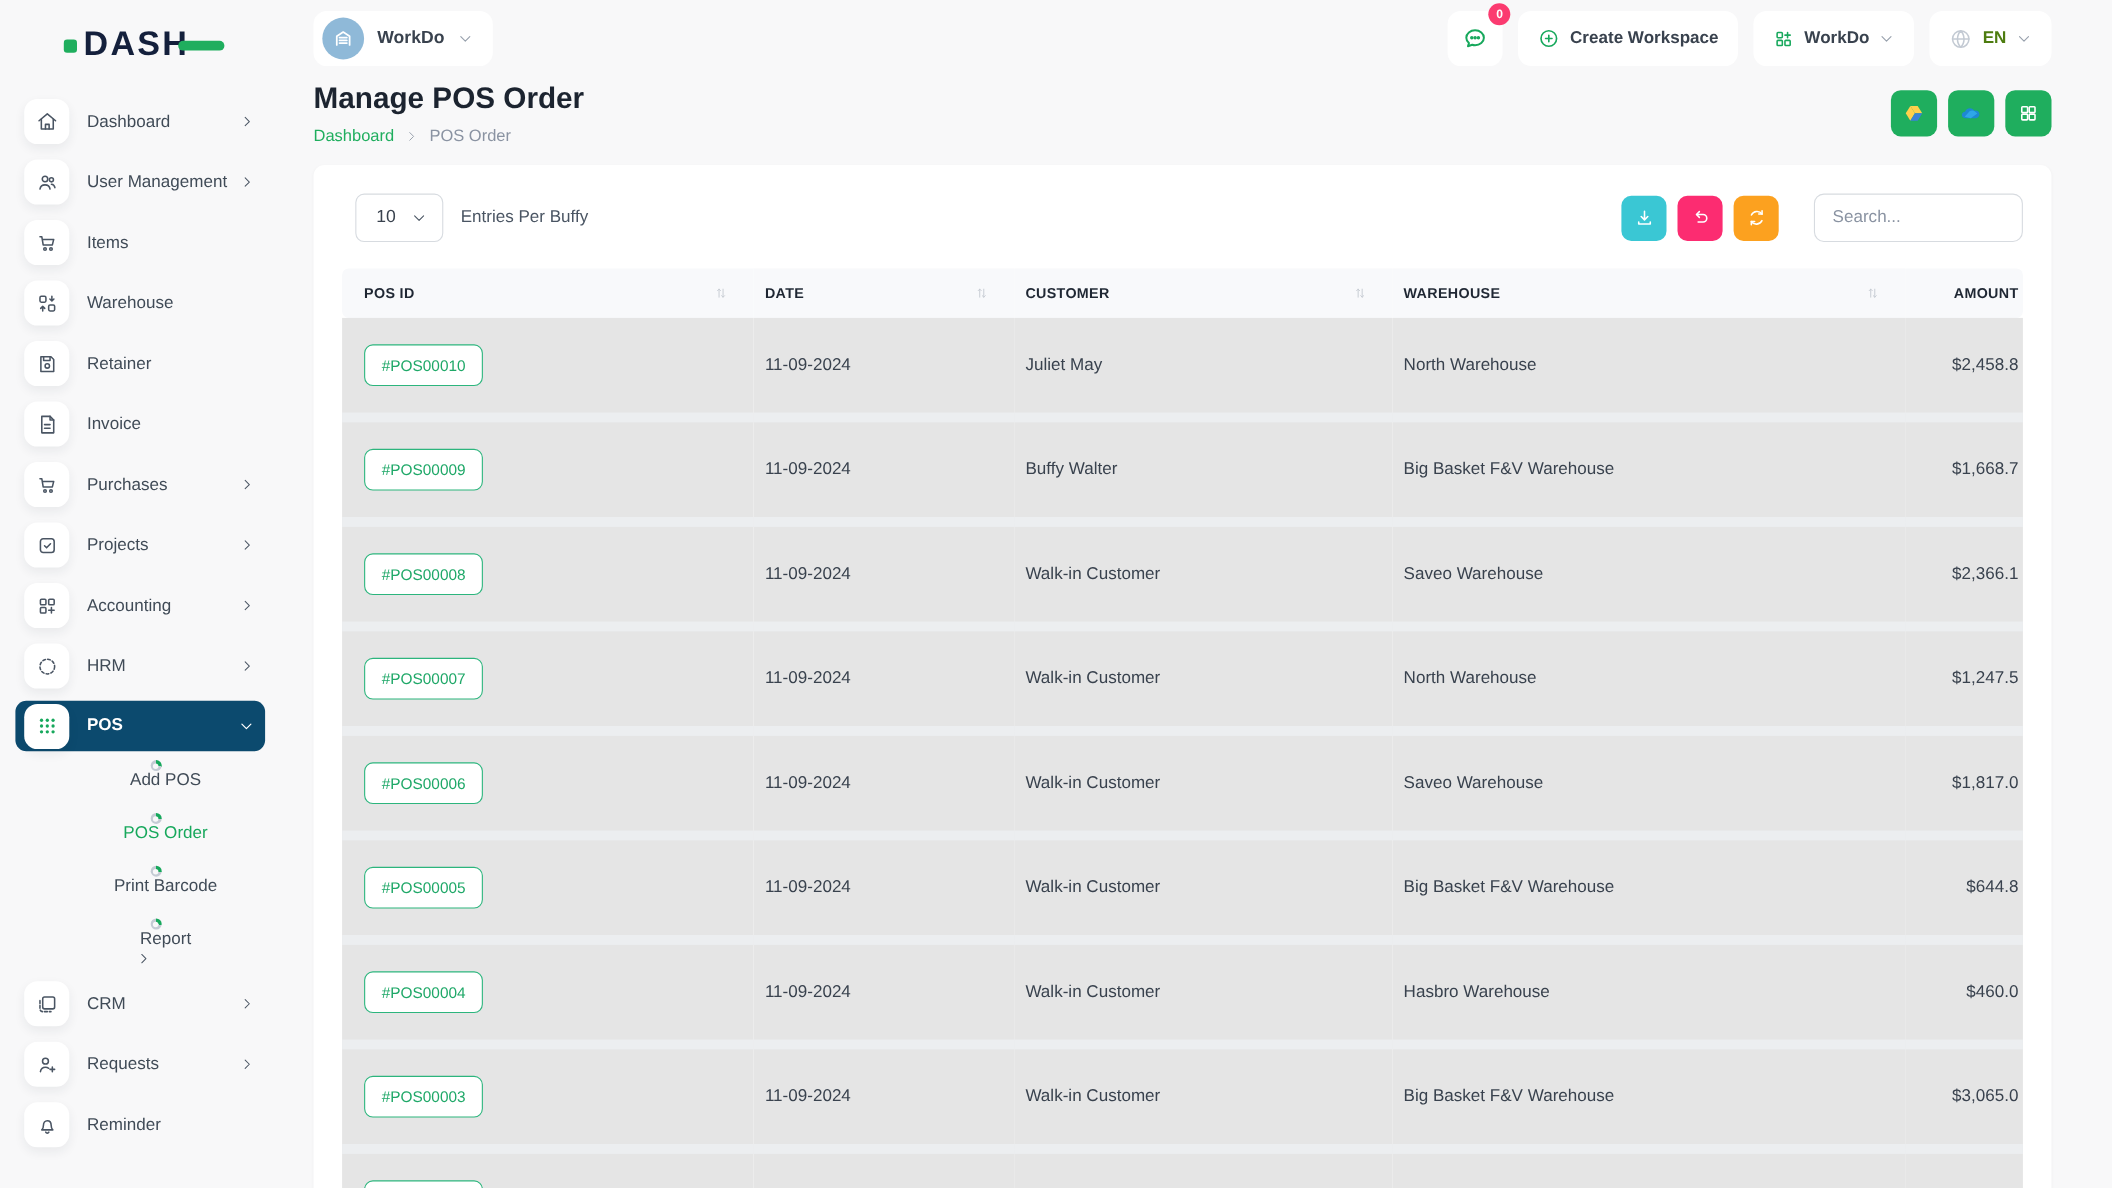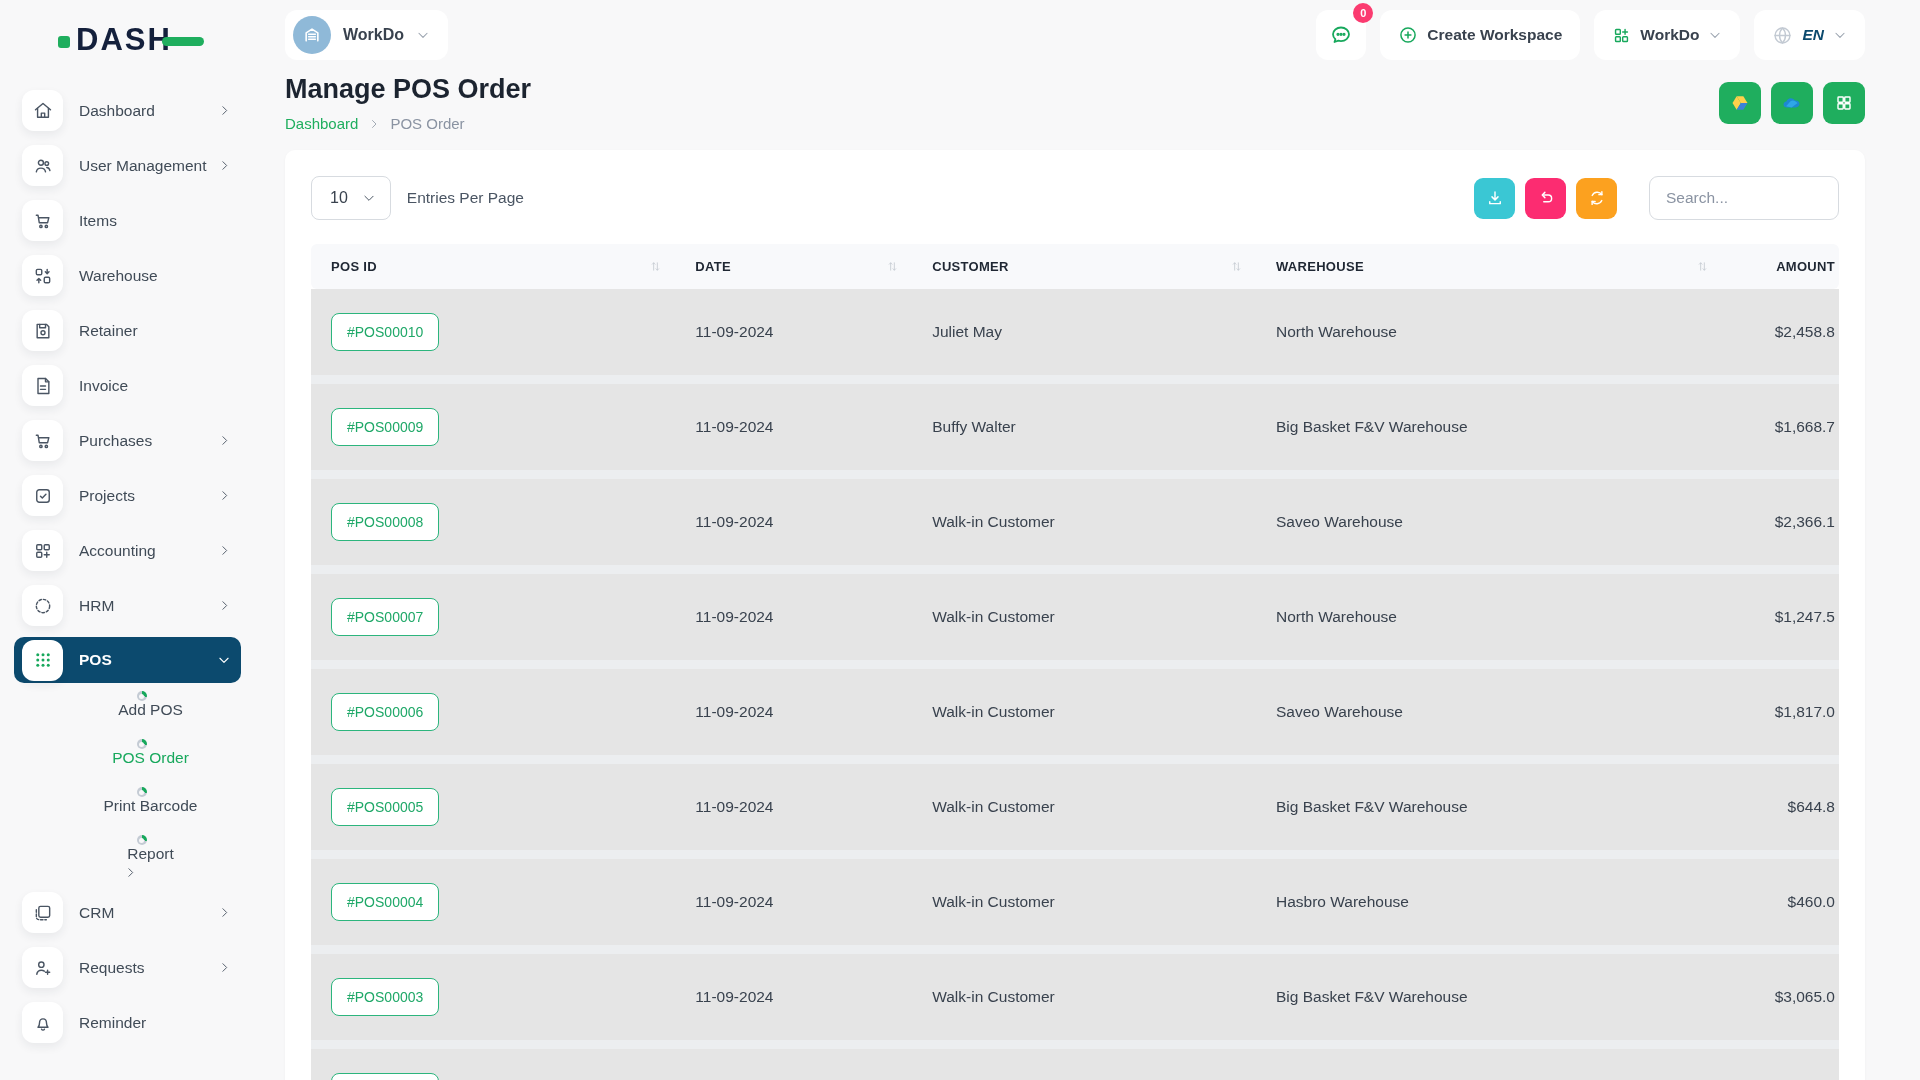--- a/index.html
+++ b/index.html
@@ -47,37 +47,37 @@
              padding:0 18px 0 8px; cursor:pointer; }
   .ws-avatar { width:38px; height:38px; border-radius:50%; background:#8fb9d8; display:flex; align-items:center; justify-content:center; }
   .ws-name { font-size:16px; color:#39424e; font-weight:600; }
   .top-right { display:flex; align-items:center; gap:14px; }
   .icon-btn { position:relative; width:50px; height:50px; background:#ffffff; border-radius:12px;
               display:flex; align-items:center; justify-content:center; cursor:pointer; }
   .badge { position:absolute; top:-7px; right:-7px; min-width:20px; height:20px; border-radius:10px; background:#fb3b70;
            color:#fff; font-size:11px; font-weight:700; display:flex; align-items:center; justify-content:center; padding:0 6px; }
   .top-pill { display:flex; align-items:center; gap:9px; background:#ffffff; border-radius:12px; height:50px;
               padding:0 18px; cursor:pointer; font-size:15.5px; color:#39424e; font-weight:600; }
-  .lang { color:#0c4a6e; font-weight:700;font-style:italic; }
+  .lang { color:#4d7c0f; font-weight:700; }
 
   
   .page-head { display:flex; align-items:flex-start; justify-content:space-between; padding:14px 0 18px 0; }
   .page-title { font-size:27px; font-weight:700; color:#1c2430; }
   .breadcrumb { display:flex; align-items:center; gap:10px; margin-top:10px; font-size:15px; }
   .bc-link { color:#1fae5e; cursor:pointer; }
   .bc-current { color:#8a93a2; }
   .head-actions { display:flex; gap:10px; margin-top:8px; }
   .green-btn { width:42px; height:42px; border-radius:9px; background:#1fae5e; border:none; cursor:pointer;
                display:flex; align-items:center; justify-content:center; }
 
   
   .card { background:#ffffff; border-radius:10px; flex:1 1 auto; padding:26px 26px 18px 26px;
           display:flex; flex-direction:column; box-shadow:0 1px 3px rgba(30,40,60,.04); margin-bottom:2px; }
   .toolbar { display:flex; align-items:center; justify-content:space-between; margin-bottom:24px; }
-  .toolbar-left { display:flex; align-items:center; gap:16px; }
+  .toolbar-left { display:flex; align-items:center; gap:16px;margin-left:12px; }
   .select { display:flex; align-items:center; gap:14px; border:1px solid #d7dbe0; border-radius:8px;
             height:44px; padding:0 14px 0 18px; background:#fff; cursor:pointer; font-size:16px; color:#39424e; }
   .epp-label { font-size:15.5px; color:#4a5563; }
   .toolbar-right { display:flex; align-items:center; gap:10px; }
   .sq-btn { width:41px; height:41px; border-radius:9px; border:none; cursor:pointer;
             display:flex; align-items:center; justify-content:center; }
   .sq-teal { background:#3ac7d4; } .sq-pink { background:#fc2c71; } .sq-orange { background:#fca11f; }
   .search-input { width:190px; height:44px; border:1px solid #d7dbe0; border-radius:9px; padding:0 16px;
                   font-size:15.5px; color:#39424e; outline:none; margin-left:22px; font-family:"Liberation Sans",sans-serif; }
   .search-input::placeholder { color:#8a93a2; }
@@ -440,21 +440,21 @@
     <div class="card">
 
       <div class="toolbar">
         <div class="toolbar-left">
           <div class="select">
             <span>10</span>
             <svg class="ic" width="14" height="14" viewBox="0 0 24 24">
                 <path d="M5 9l7 7 7-7"></path>
               </svg>
           </div>
-          <span class="epp-label">Entries Per Page</span>
+          <span class="epp-label">Entries Per Buffy</span>
         </div>
         <div class="toolbar-right">
           <button class="sq-btn sq-teal">
             <svg class="ic-white" width="18" height="18" viewBox="0 0 24 24">
                 <path d="M12 4v10M8 10.5l4 4 4-4"></path>
                 <path d="M5 17v2.5h14V17"></path>
               </svg>
           </button>
           <button class="sq-btn sq-pink">
             <svg class="ic-white" width="18" height="18" viewBox="0 0 24 24">

